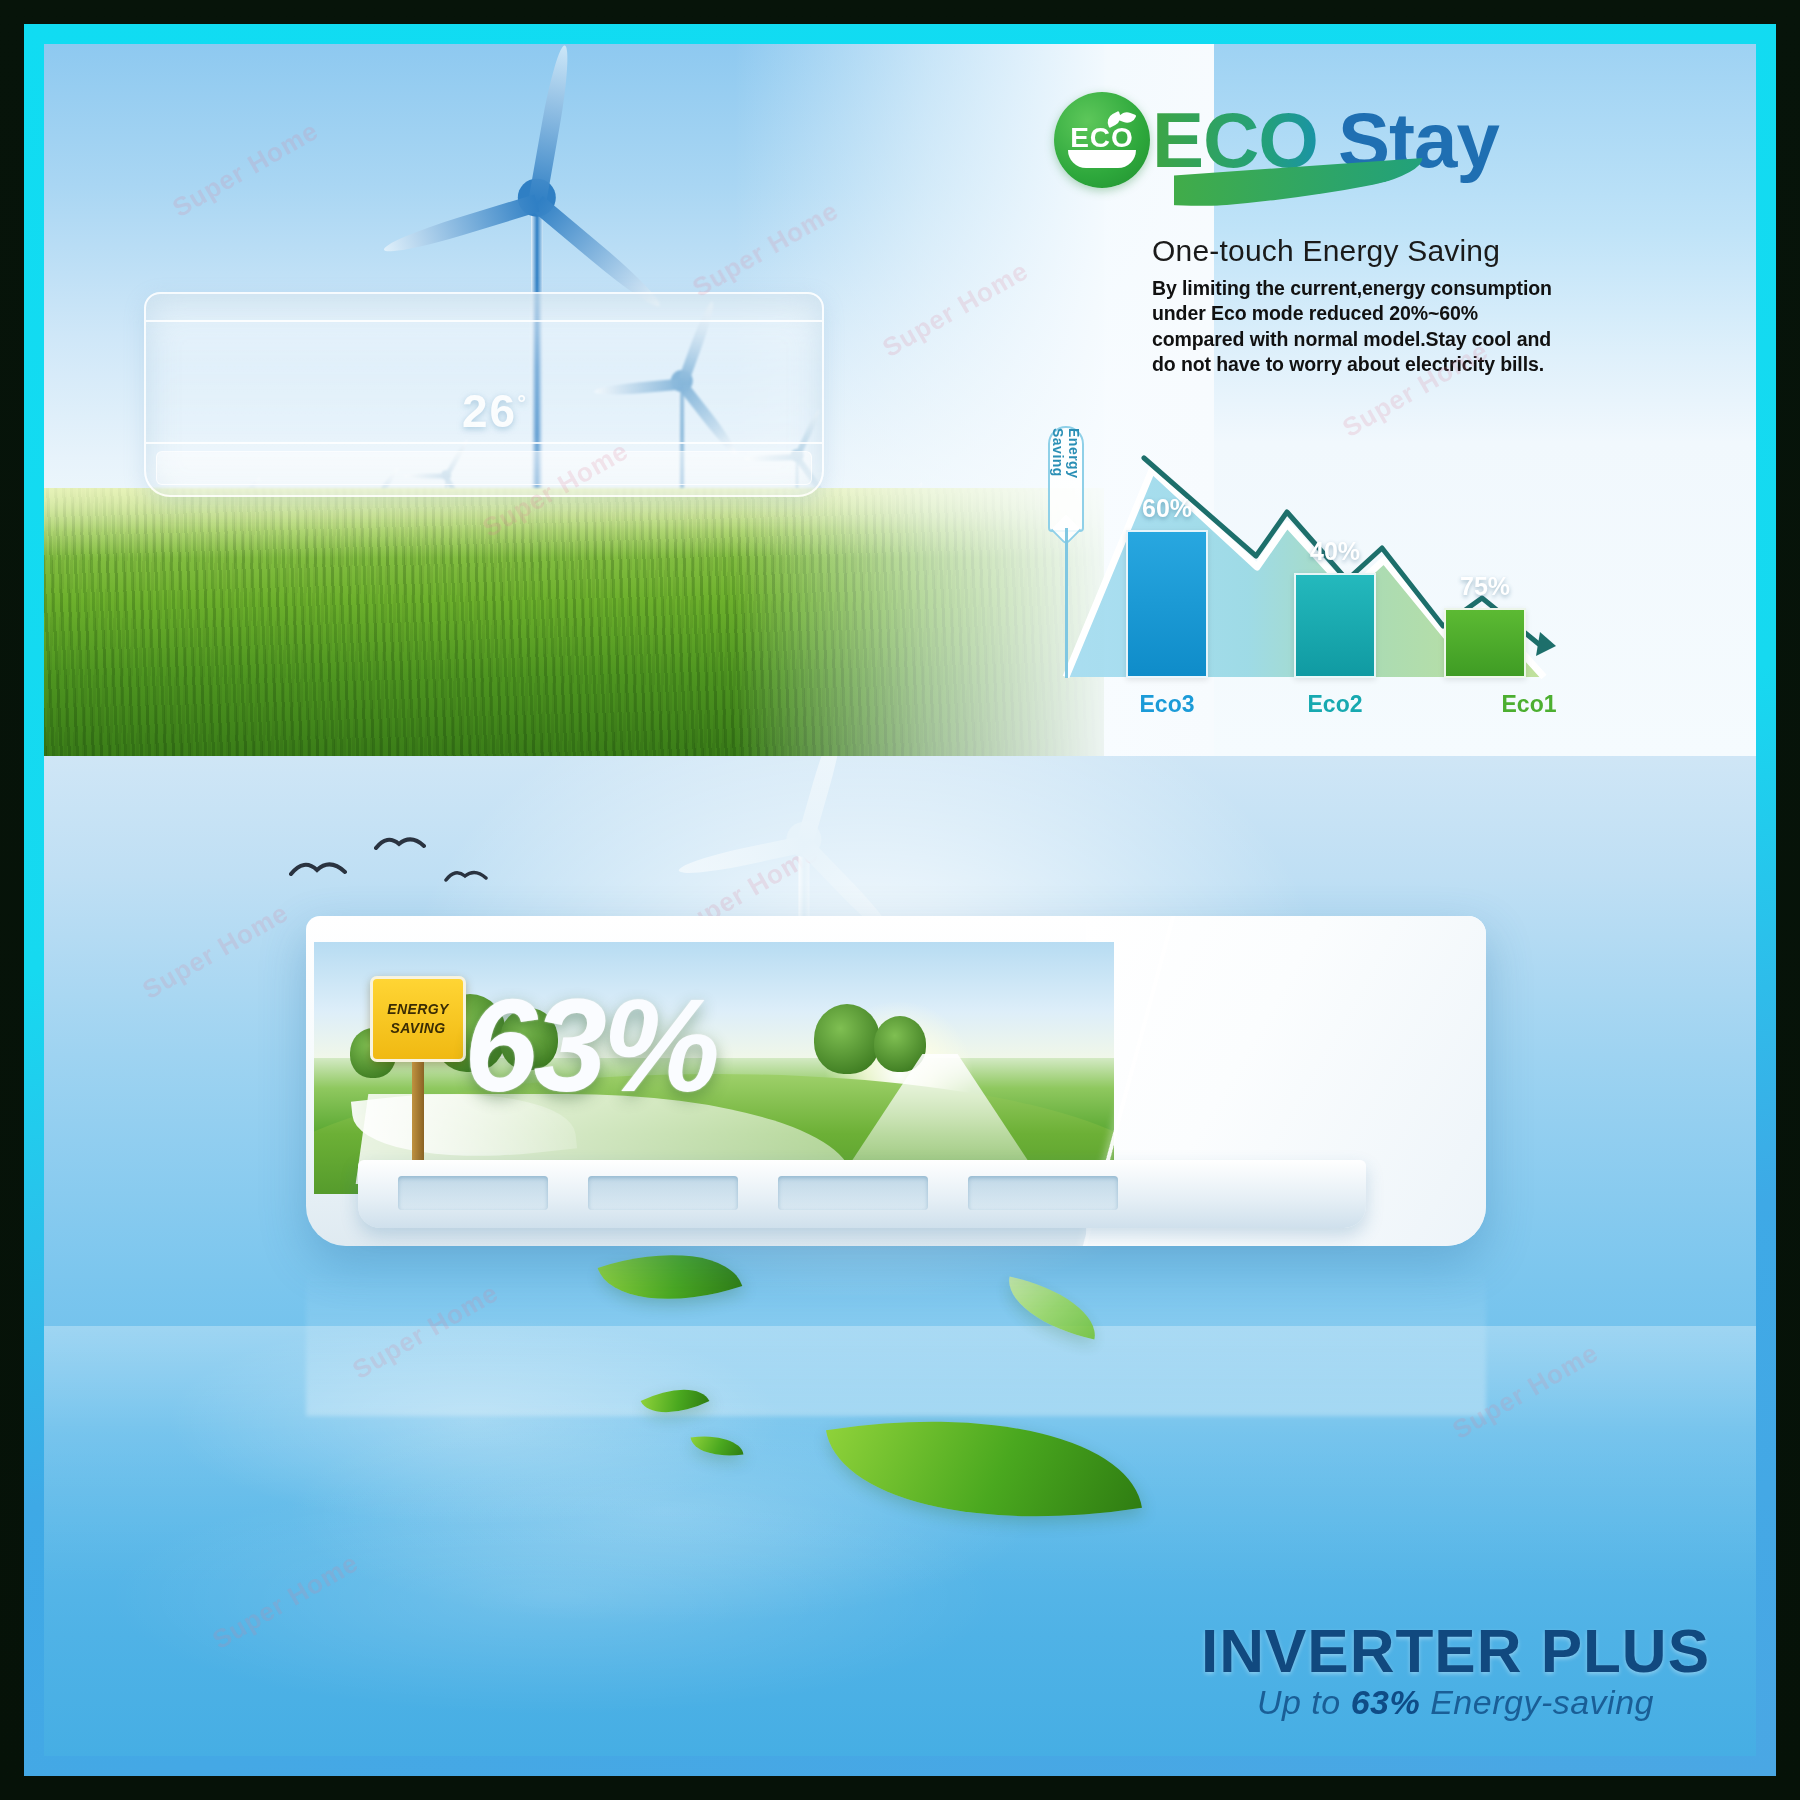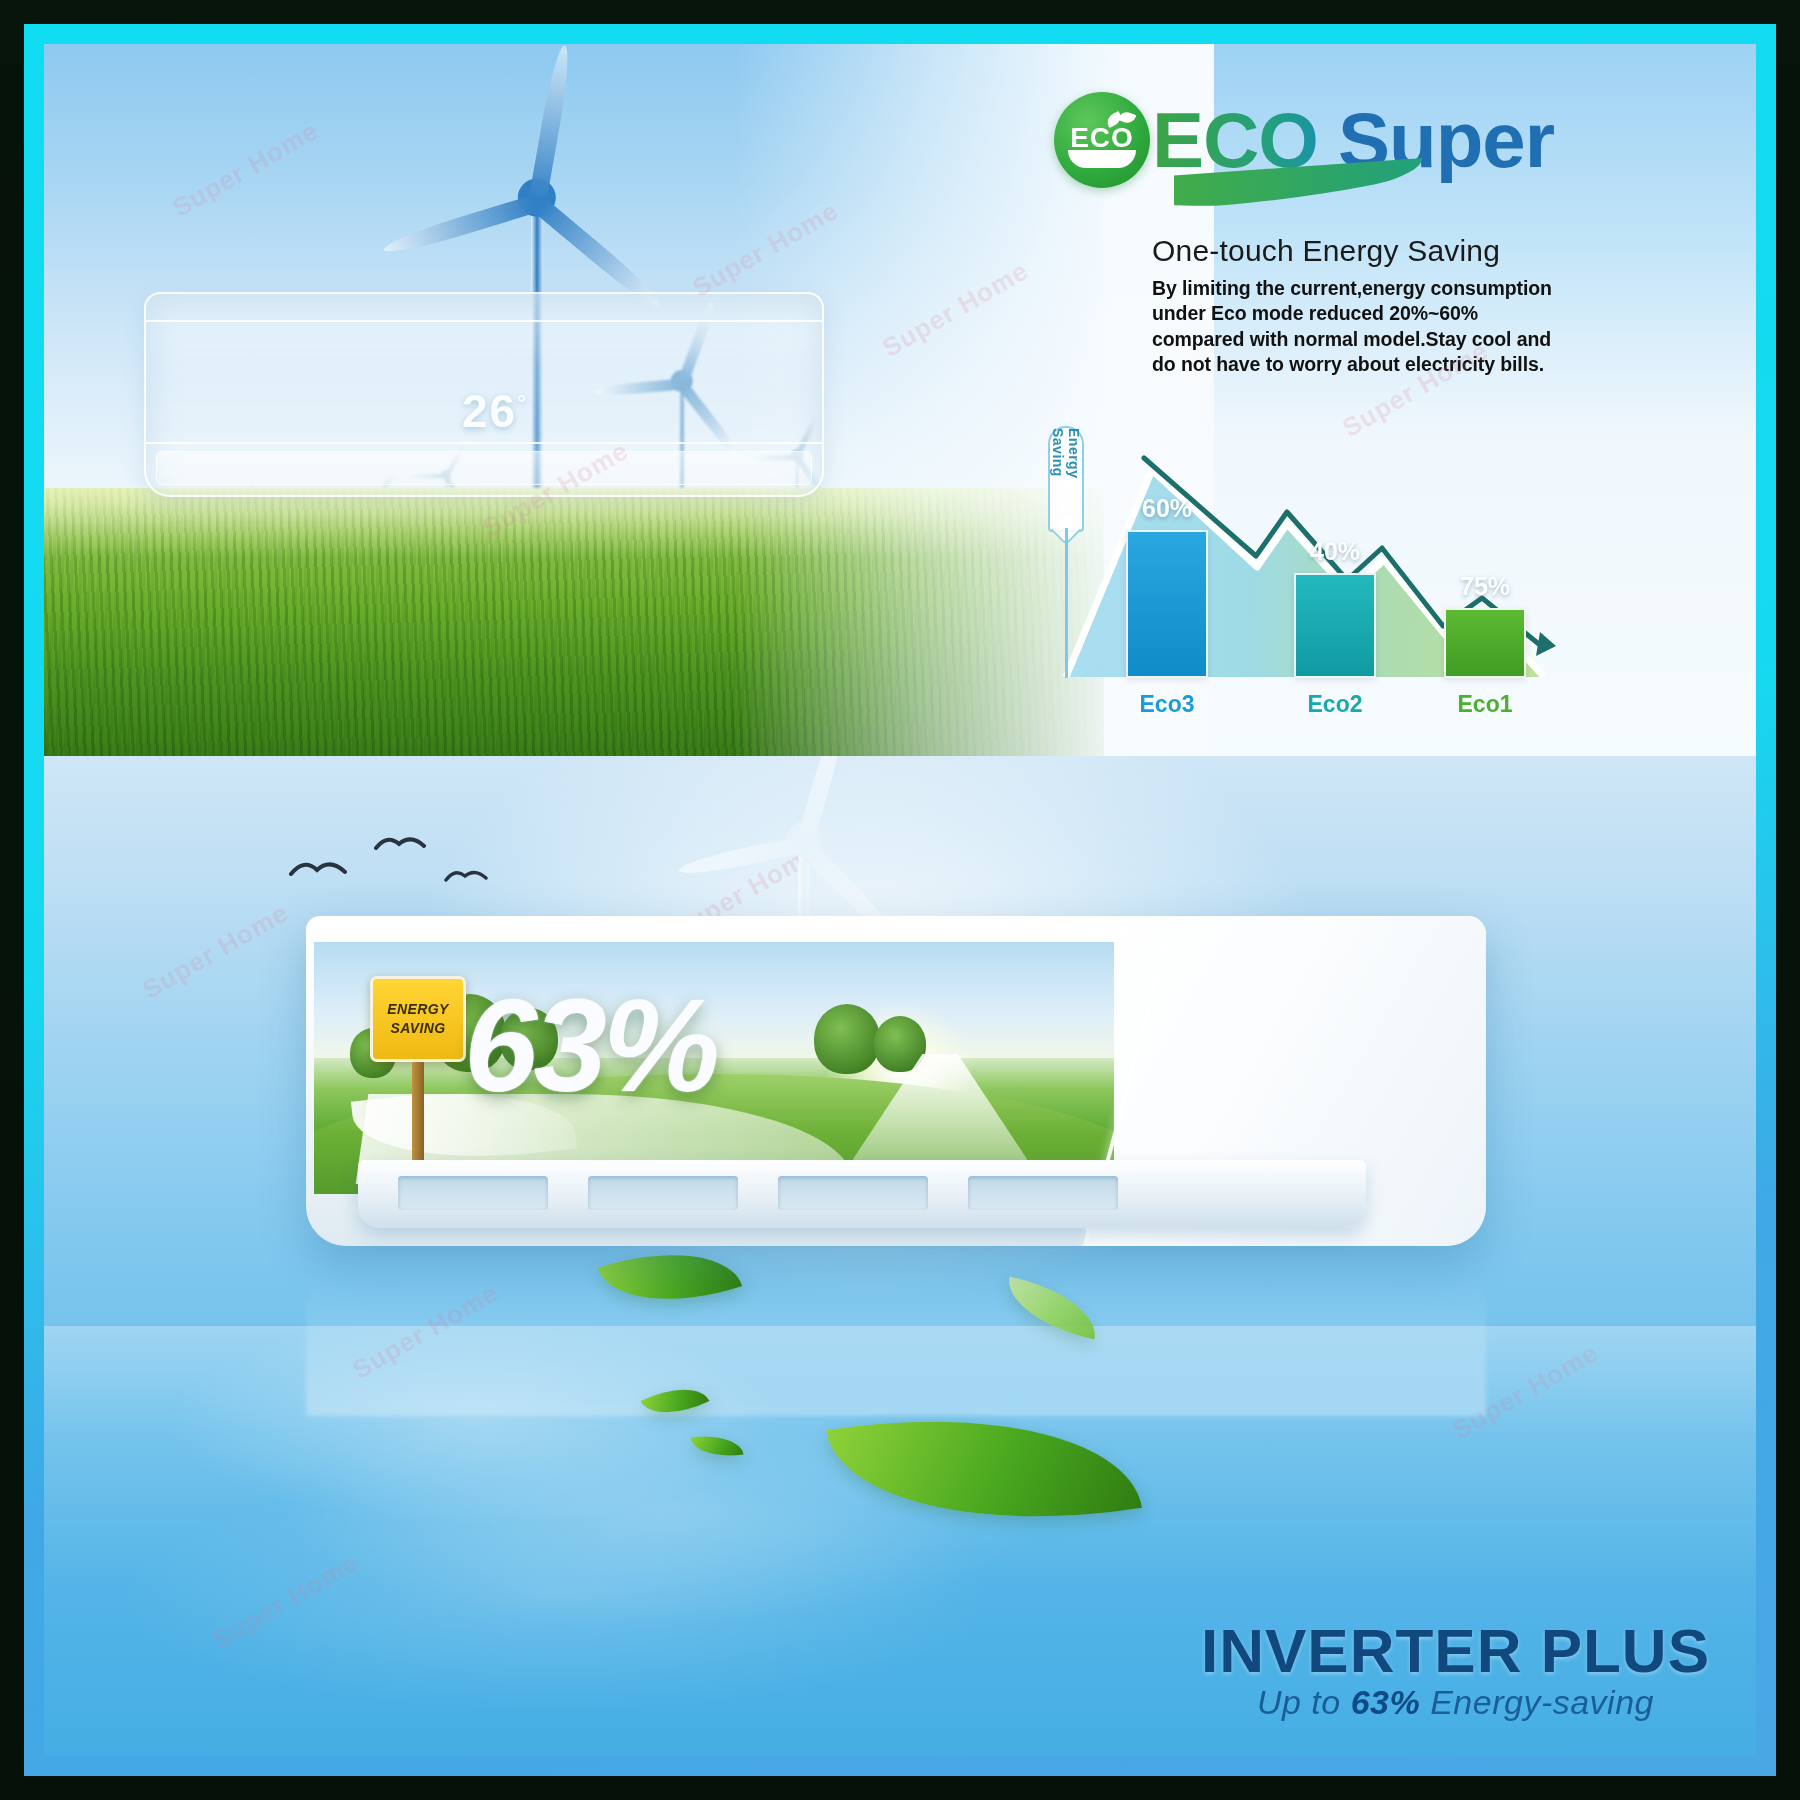--- a/index.html
+++ b/index.html
@@ -470,21 +470,21 @@
       <div id="eco-badge">
         <div class="leafs">
             <i></i>
             <i></i>
           </div>
         <div class="eco-txt">ECO</div>
         <div class="hand"></div>
       </div>
       <div id="eco-title">
         <span class="w1">ECO</span>
-        <span class="w2">Super</span>
+        <span class="w2">Stay</span>
         <div id="eco-swoosh"></div>
       </div>
     </div>
 
     <div id="eco-sub">One-touch Energy Saving</div>
     <div id="eco-body">By limiting the current,energy consumption under Eco mode reduced 20%~60% compared with normal model.Stay cool and do not have to worry about electricity bills.</div>
 
     <div id="chart">
       <svg width="520" height="280" viewBox="0 0 520 280">
         <defs>
@@ -514,21 +514,21 @@
         <div class="cat" style="color:#1b9bd8;">Eco3</div>
       </div>
 
       <div class="bar" style="left:250px; height:105px; background:linear-gradient(180deg,#24b9bd,#109aa2);">
         <div class="val">40%</div>
         <div class="cat" style="color:#17a9b0;">Eco2</div>
       </div>
 
       <div class="bar" style="left:400px; height:70px; background:linear-gradient(180deg,#5cba33,#3f9c24);">
         <div class="val">75%</div>
-        <div class="cat" style="color:#4caf30;">Eco1</div>
+        <div class="cat" style="color:#4caf30;margin-left:44px;">Eco1</div>
       </div>
     </div>
 
     <div class="wm" style="left:120px; top:110px;">Super Home</div>
     <div class="wm" style="left:640px; top:190px;">Super Home</div>
     <div class="wm" style="left:830px; top:250px;">Super Home</div>
     <div class="wm" style="left:1290px; top:330px;">Super Home</div>
     <div class="wm" style="left:430px; top:430px;">Super Home</div>
   </section>
 

